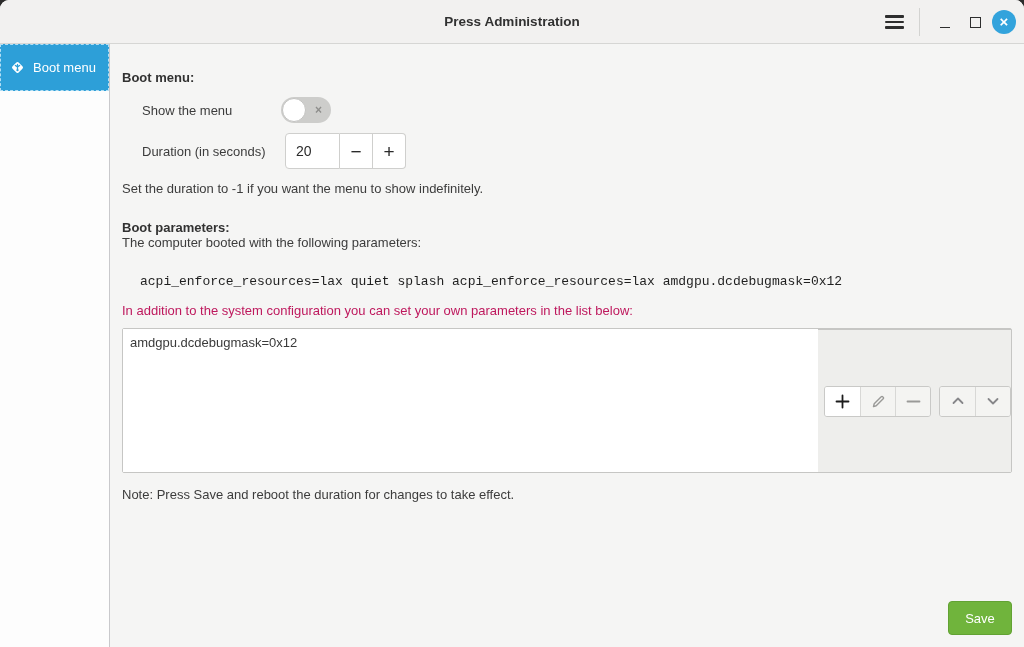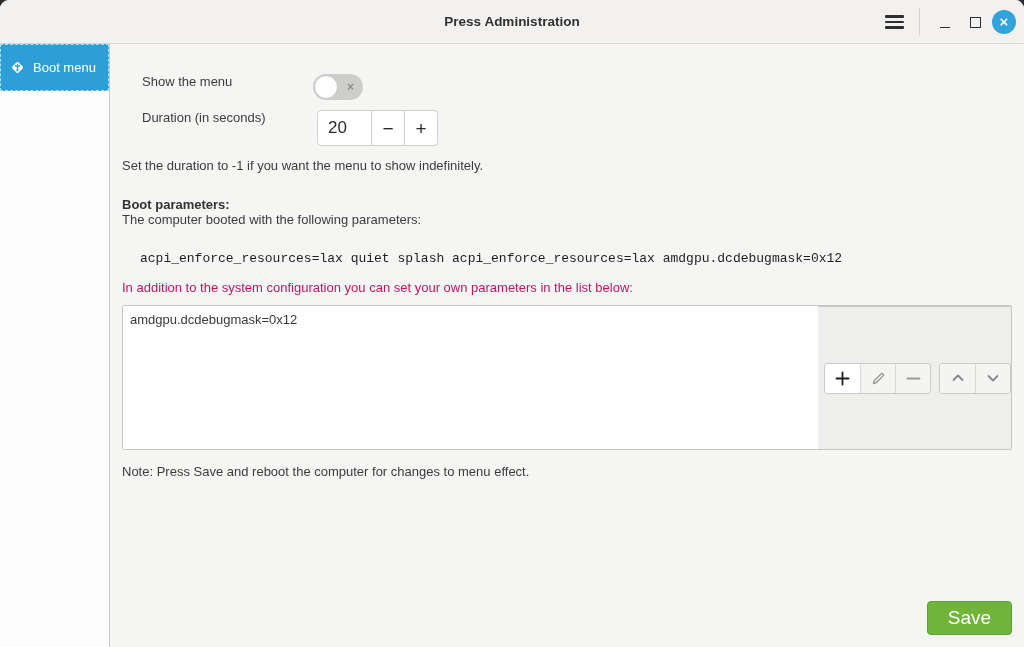--- a/index.html
+++ b/index.html
@@ -56,21 +56,21 @@
   .sidebar-item .label { font-size: 13px; }
 
   .content {
     flex: 1; display: flex; flex-direction: column;
     padding: 18px 12px 0 12px;
   }
 
   .section-heading { font-weight: bold; color: #323232; margin-top: 8px; }
   .section-heading.second { margin-top: 24px; }
 
-  .form-row { display: flex; align-items: flex-start; padding-left: 20px; gap: 32px; }
+  .form-row { display: flex; align-items: center; padding-left: 20px; }
   .row-toggle { margin-top: 12px; height: 26px; }
   .row-spin { margin-top: 10px; height: 36px; }
   .form-label { width: 139px; flex: 0 0 139px; color: #3c3c3c; }
 
   
   .toggle {
     width: 50px; height: 26px; border-radius: 13px;
     background: #cdcdcb; position: relative; cursor: pointer;
   }
   .toggle .knob {
@@ -82,21 +82,21 @@
     position: absolute; right: 9px; top: 50%; transform: translateY(-54%);
     color: #8e8e8c; font-size: 12px; font-weight: bold; line-height: 1;
   }
 
   
   .spin { display: flex; height: 36px; margin-left: 4px; }
   .spin-entry {
     width: 55px; height: 36px;
     border: 1px solid #cfcfcd; border-radius: 4px 0 0 4px;
     background: #ffffff; padding: 0 0 0 10px;
-    font-family: "Liberation Sans", sans-serif; font-size: 17px; color: #2b2b2b;
+    font-family: "Liberation Sans", sans-serif; font-size: 14px; color: #2b2b2b;
     outline: none;
   }
   .spin-btn {
     width: 33px; height: 36px;
     border: 1px solid #cfcfcd; border-left: none;
     background: #ffffff; cursor: pointer;
     font-size: 19px; color: #2b2b2b; line-height: 1;
     display: flex; align-items: center; justify-content: center;
   }
   .spin-btn.plus { border-radius: 0 4px 4px 0; }
@@ -130,23 +130,23 @@
     display: flex; align-items: center; justify-content: center;
     background: #f4f4f2; cursor: pointer;
   }
   .tool-btn + .tool-btn { border-left: 1px solid #d8d8d6; }
   .tool-btn.enabled { background: #ffffff; }
 
   .note-text { margin-top: 14px; color: #3c3c3c; }
 
   .footer-row { margin-top: auto; display: flex; justify-content: flex-end; padding-bottom: 12px; }
   .save-btn {
-    width: 85px; height: 34px;
+    width: 64px; height: 34px;
     background: #70b43c; border: 1px solid #62a233; border-radius: 4px;
-    color: #ffffff; font-size: 19px;
+    color: #ffffff; font-size: 13px;
     display: flex; align-items: center; justify-content: center;
     cursor: pointer;
     margin-top: 28px;
   }
 </style>
 </head>
 <body>
 
 <div class="window">
 
@@ -181,20 +181,21 @@
             <path d="M8.5 5.4 L8.5 11.2 M8.5 8.0 L6.4 6.4 M8.5 8.0 L10.6 6.4" stroke="#2d9fd8" stroke-width="1.3" fill="none" stroke-linecap="round"></path>
             <circle cx="8.5" cy="11.2" r="1.1" fill="#2d9fd8"></circle>
           </svg>
         </span>
         <span class="label">Boot menu</span>
       </div>
     </div>
 
     <div class="content">
 
+      <div class="section-heading">Boot menu:</div>
 
       <div class="form-row row-toggle">
         <span class="form-label">Show the menu</span>
         <div class="toggle">
           <span class="knob"></span>
           <span class="off-mark">×</span>
         </div>
       </div>
 
       <div class="form-row row-spin">
@@ -246,21 +247,21 @@
             </div>
             <div class="tool-btn">
               <svg width="16" height="16" viewBox="0 0 16 16">
                 <path d="M3.5 6 L8 10.5 L12.5 6" fill="none" stroke="#87878a" stroke-width="1.8" stroke-linecap="round" stroke-linejoin="round"></path>
               </svg>
             </div>
           </div>
         </div>
       </div>
 
-      <div class="note-text">Note: Press Save and reboot the computer for changes to menu effect.</div>
+      <div class="note-text">Note: Press Save and reboot the duration for changes to take effect.</div>
 
       <div class="footer-row">
         <div class="save-btn">Save</div>
       </div>
 
     </div>
   </div>
 </div>
 
 </body></html>

